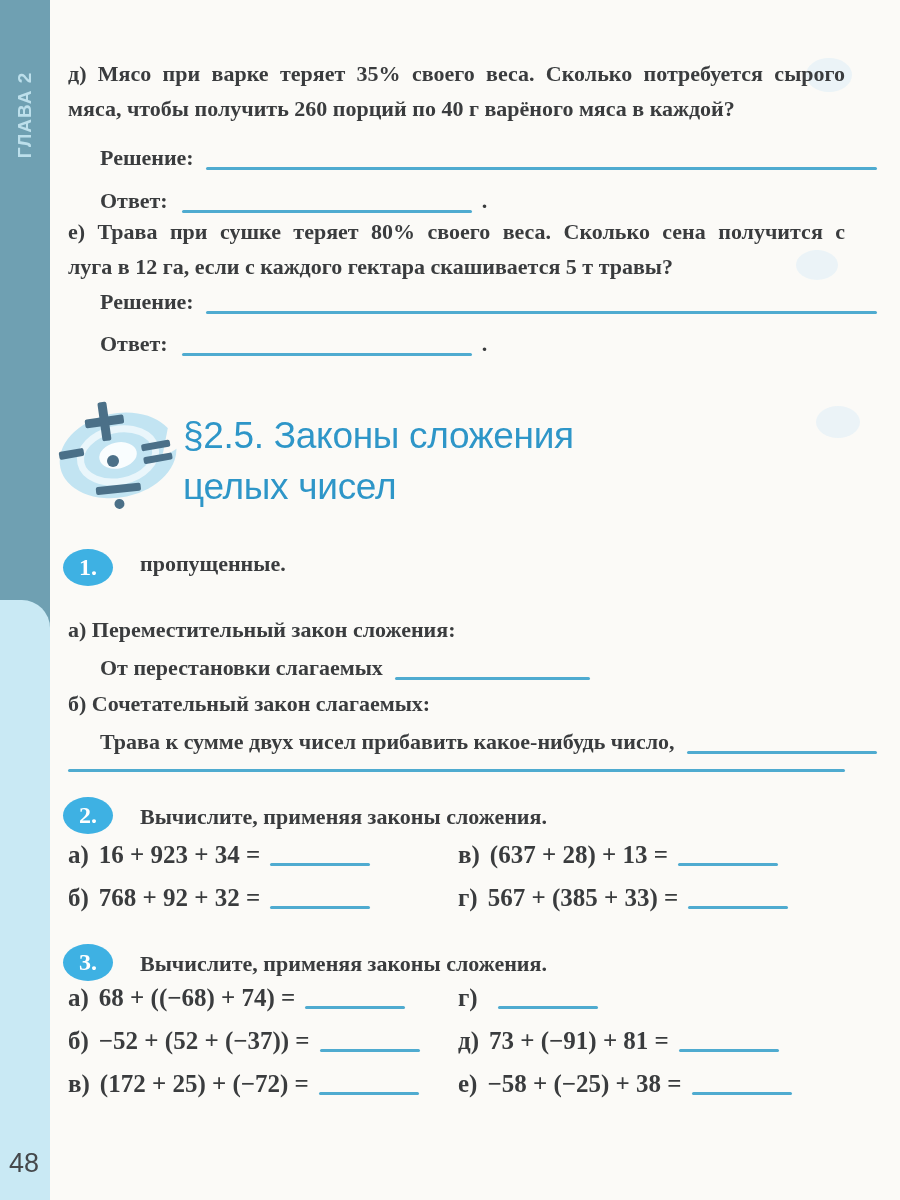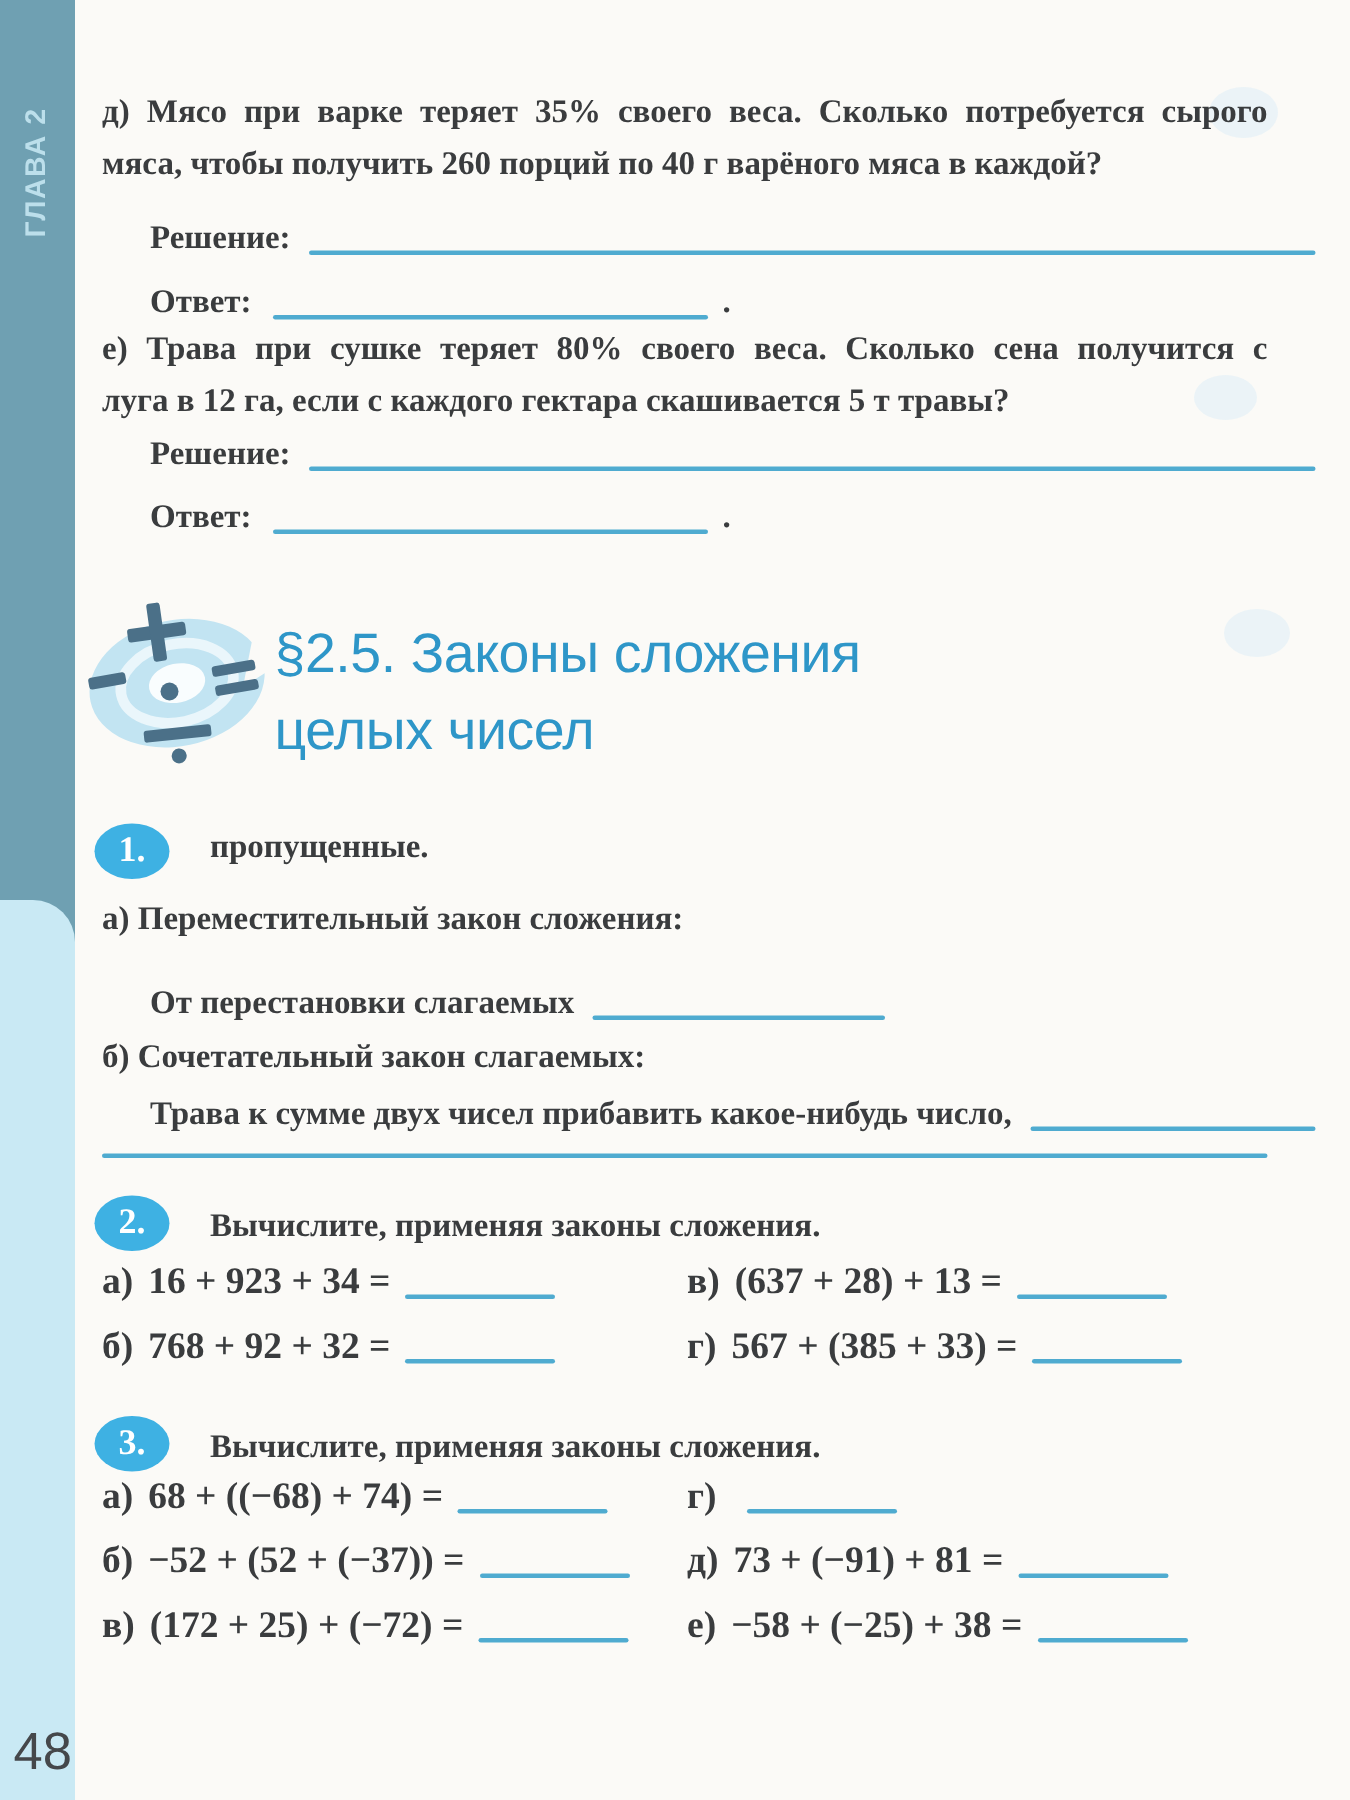--- a/index.html
+++ b/index.html
@@ -19,21 +19,21 @@
     position:absolute; left:25px; top:115px;
     transform:translate(-50%,-50%) rotate(-90deg);
     white-space:nowrap;
     font-family:"Liberation Sans", sans-serif;
     font-weight:bold; font-size:19px; letter-spacing:1px;
     color:#bcdfeb;
   }
   .page-number {
     position:absolute; left:9px; top:1148px;
     font-family:"Liberation Sans", sans-serif;
-    font-size:35px; color:#45484b;
+    font-size:27px; color:#45484b;
   }
   
   .abs { position:absolute; }
   .body-text { font-size:22px; font-weight:600; line-height:35px; }
   .jlast { text-align:justify; text-align-last:justify; }
   .row { display:flex; align-items:flex-end;margin-left:32px; }
   .blank { background:#4fabd0; height:3px; border-radius:2px; }
   .blank-grow { flex:1 1 auto; margin-left:12px; margin-bottom:5px; }
   .blank-ans { width:290px; margin-left:14px; margin-bottom:5px; }
   .blank-eq { width:100px; margin-left:10px; margin-bottom:4px; flex:0 0 auto; }
@@ -134,21 +134,21 @@
     <div>§2.5. Законы сложения</div>
     <div>целых чисел</div>
   </h1>
 
   <div class="badge" style="left:63px; top:549px;">
     <span>1.</span>
   </div>
   <div class="abs body-text" style="left:140px; top:545px; width:705px; line-height:37px;">
     <div>пропущенные.</div>
   </div>
-  <div class="abs body-text" style="left:68px; top:594px;">а) Переместительный закон сложения:</div>
+  <div class="abs body-text" style="left:68px; top:612px;">а) Переместительный закон сложения:</div>
   <div class="abs row body-text" style="left:68px; top:650px; width:490px;">
     <span>От перестановки слагаемых</span>
     <span class="blank blank-grow"></span>
   </div>
   <div class="abs body-text" style="left:68px; top:686px;">б) Сочетательный закон слагаемых:</div>
   <div class="abs row body-text" style="left:68px; top:724px; width:777px;">
     <span>Трава к сумме двух чисел прибавить какое-нибудь число,</span>
     <span class="blank blank-grow"></span>
   </div>
   <div class="hr-blank" style="left:68px; top:769px; width:777px;"></div>

